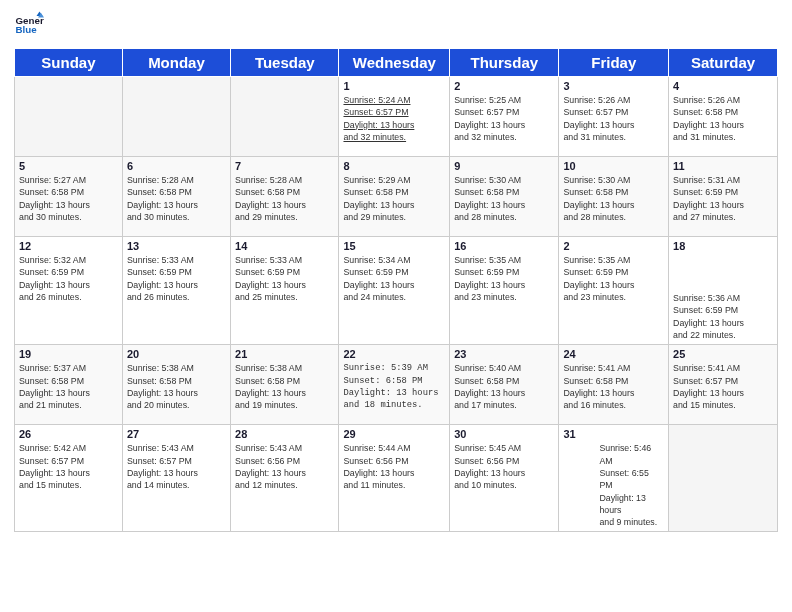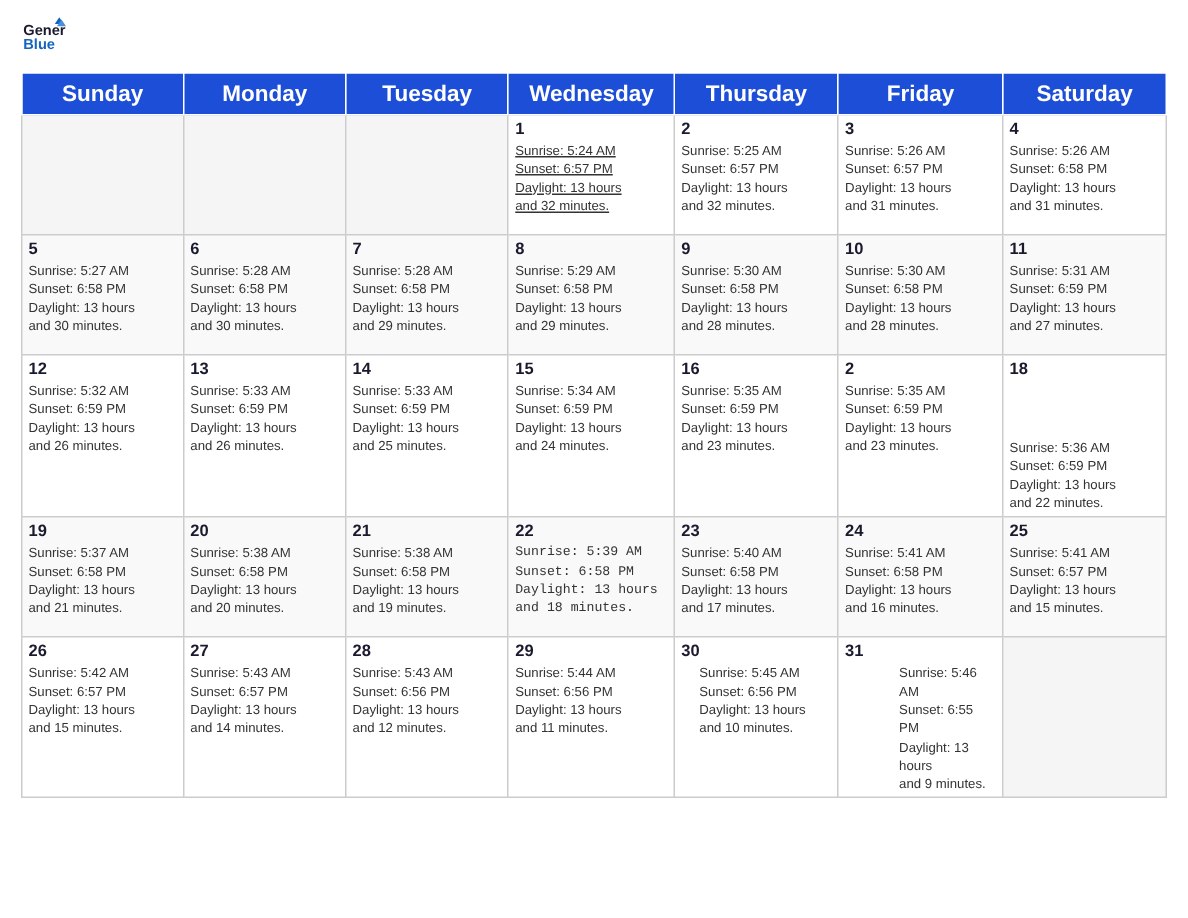--- a/index.html
+++ b/index.html
@@ -333,21 +333,21 @@
           </td>
           <td>
             <div class="day-num">29</div>
             <div class="day-info" style="white-space: pre-line;">Sunrise: 5:44 AM
 Sunset: 6:56 PM
 Daylight: 13 hours
 and 11 minutes.</div>
           </td>
           <td>
             <div class="day-num">30</div>
-            <div class="day-info" style="white-space: pre-line; margin-left: 12px;">Sunrise: 5:45 AM
+            <div class="day-info" style="white-space: pre-line;">Sunrise: 5:45 AM
 Sunset: 6:56 PM
 Daylight: 13 hours
 and 10 minutes.</div>
           </td>
           <td>
             <div class="day-num">31</div>
             <div class="day-info" style="white-space: pre-line; margin-left: 36px;">Sunrise: 5:46 AM
 Sunset: 6:55 PM
 Daylight: 13 hours
 and 9 minutes.</div>

